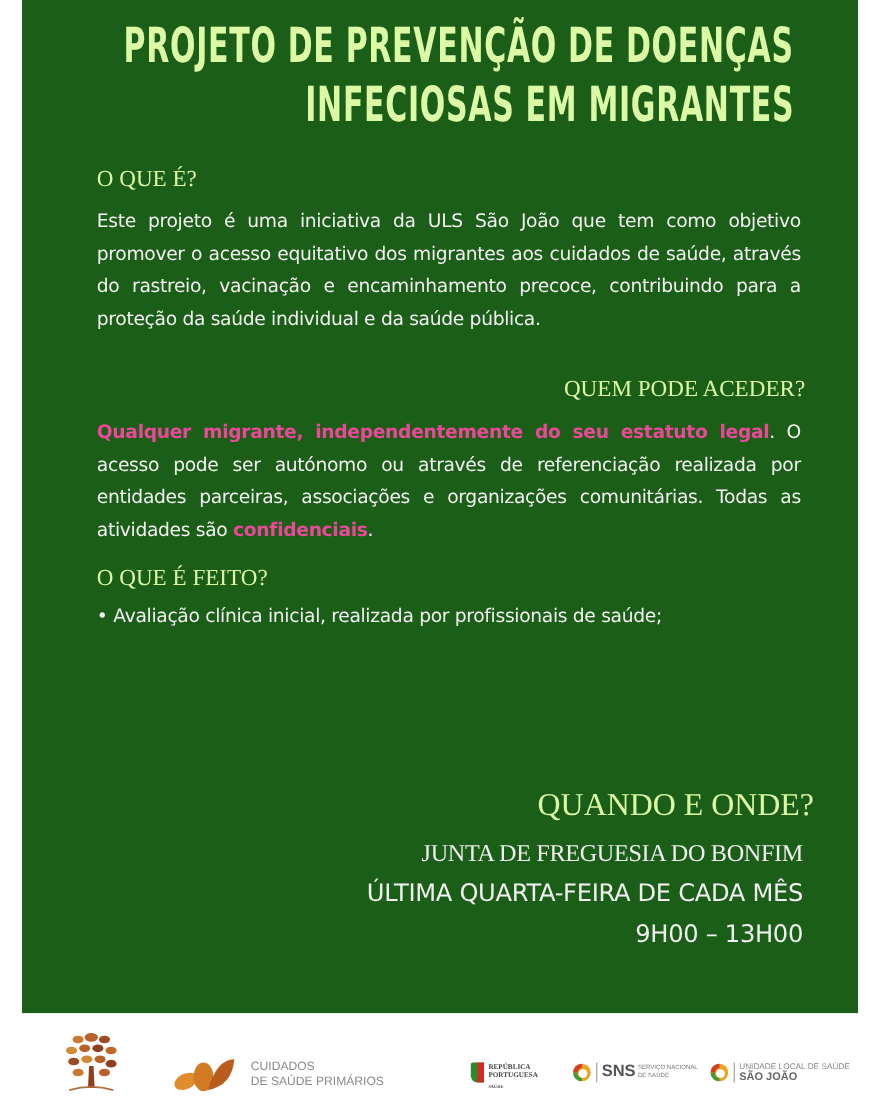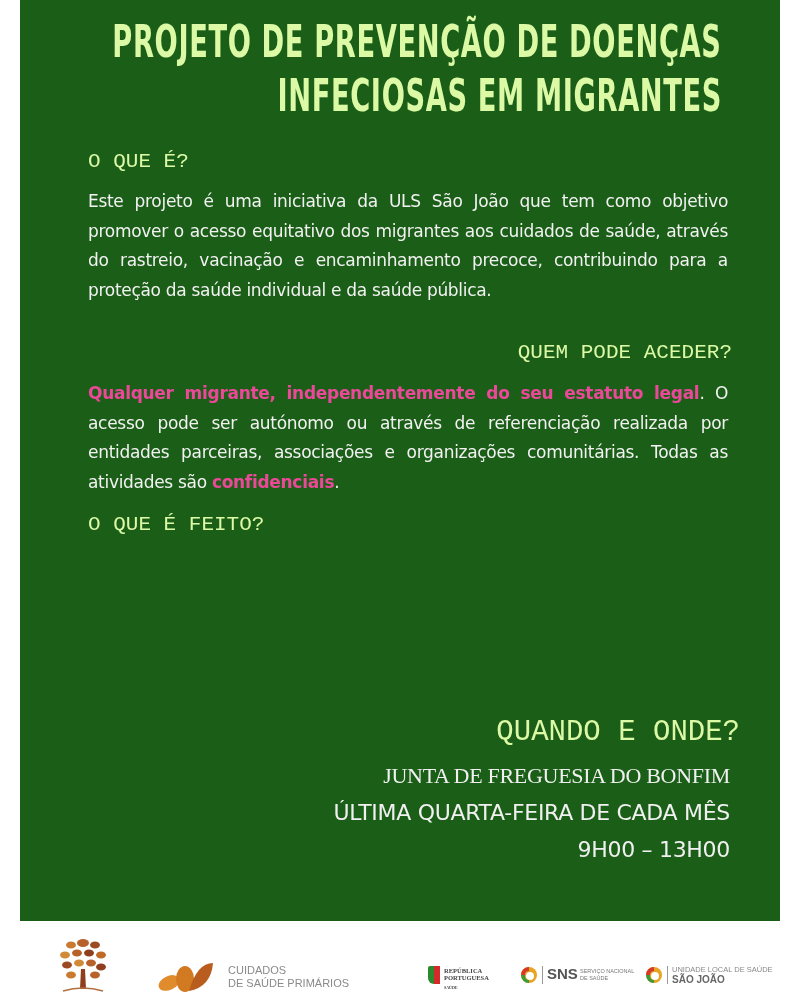--- a/index.html
+++ b/index.html
@@ -1,21 +1,21 @@
 <!DOCTYPE html>
 <html><head>
 <meta charset="utf-8">
 <style>
   html, body { margin:0; padding:0; }
   body { width:800px; height:1000px; background:#ffffff; position:relative; overflow:hidden; font-family:"Liberation Sans", sans-serif; }
   .panel { position:absolute; left:20px; top:0; width:760px; height:921px; background:#1b5e17; }
   .title { position:absolute; right:78px; color:#dcf9a6; font-family:"DejaVu Sans", sans-serif; font-weight:bold; font-size:44px; letter-spacing:1px; transform:scaleX(0.62); transform-origin:right center; white-space:nowrap; line-height:50px; }
   .t1 { top:17px; }
   .t2 { top:71px; }
-  .heading { position:absolute; color:#dcf9a6; font-family:Liberation Mono, monospace; font-size:21px; white-space:nowrap; }
+  .heading { position:absolute; color:#dcf9a6; font-family:Liberation Serif, serif; font-size:21px; white-space:nowrap; }
   .body { position:absolute; left:88px; width:640px; color:#f2f2f2; font-family:"DejaVu Sans", sans-serif; font-size:17px; line-height:29.5px; text-align:justify; text-align-last:left; letter-spacing:-0.3px; }
   .body b { font-weight:bold; color:#ec4899; }
   ul.list { position:absolute; left:88px; top:546px; width:640px; margin:0; padding:0; list-style:none; color:#f2f2f2; font-family:"DejaVu Sans", sans-serif; font-size:17px; line-height:29.5px; letter-spacing:-0.3px; }
   ul.list li { position:relative; padding-left:15px; text-align:justify; text-align-last:left; }
   ul.list li::before { content:"•"; position:absolute; left:0; top:0; }
   ul.list b { color:#fff; }
   .when { position:absolute; right:70px; color:#f0f0f0; font-family:"DejaVu Sans", sans-serif; font-size:22px; text-align:right; line-height:36px; white-space:nowrap; letter-spacing:-0.3px; }
   .footer { position:absolute; left:0; top:921px; width:800px; height:75px; }
   .logo-text { position:absolute; font-family:"Liberation Sans", sans-serif; color:#8a8a8a; white-space:nowrap; }
 </style>
@@ -28,20 +28,21 @@
 <div class="title t2">INFECIOSAS EM MIGRANTES</div>
 
 <div class="heading" style="left:88px; top:150px;">O QUE É?</div>
 <div class="body" style="top:187px;">Este projeto é uma iniciativa da ULS São João que tem como objetivo promover o acesso equitativo dos migrantes aos cuidados de saúde, através do rastreio, vacinação e encaminhamento precoce, contribuindo para a proteção da saúde individual e da saúde pública.</div>
 
 <div class="heading" style="right:68px; top:341px;">QUEM PODE ACEDER?</div>
 <div class="body" style="top:379px;"><b>Qualquer migrante, independentemente do seu estatuto legal</b><span>.</span><span> O acesso pode ser autónomo ou através de referenciação realizada por entidades parceiras, associações e organizações comunitárias. Todas as atividades são </span><b>confidenciais</b><span>.</span></div>
 
 <div class="heading" style="left:88px; top:513px;">O QUE É FEITO?</div>
 <ul class="list">
+  <li><b></b><span>Avaliação clínica inicial, realizada por profissionais de saúde;</span></li>
 </ul>
 
 <div class="heading" style="right:60px; top:716px; font-size:29px;">QUANDO E ONDE?</div>
 <div class="when" style="top:758px;font-family:Liberation Serif, serif;">JUNTA DE FREGUESIA DO BONFIM</div>
 <div class="when" style="top:795px;">ÚLTIMA QUARTA-FEIRA DE CADA MÊS</div>
 <div class="when" style="top:832px;">9H00 – 13H00</div>
 
 <div class="footer">
 
   <svg style="position:absolute;left:55px;top:12px;" width="56" height="64" viewBox="0 0 56 64">

